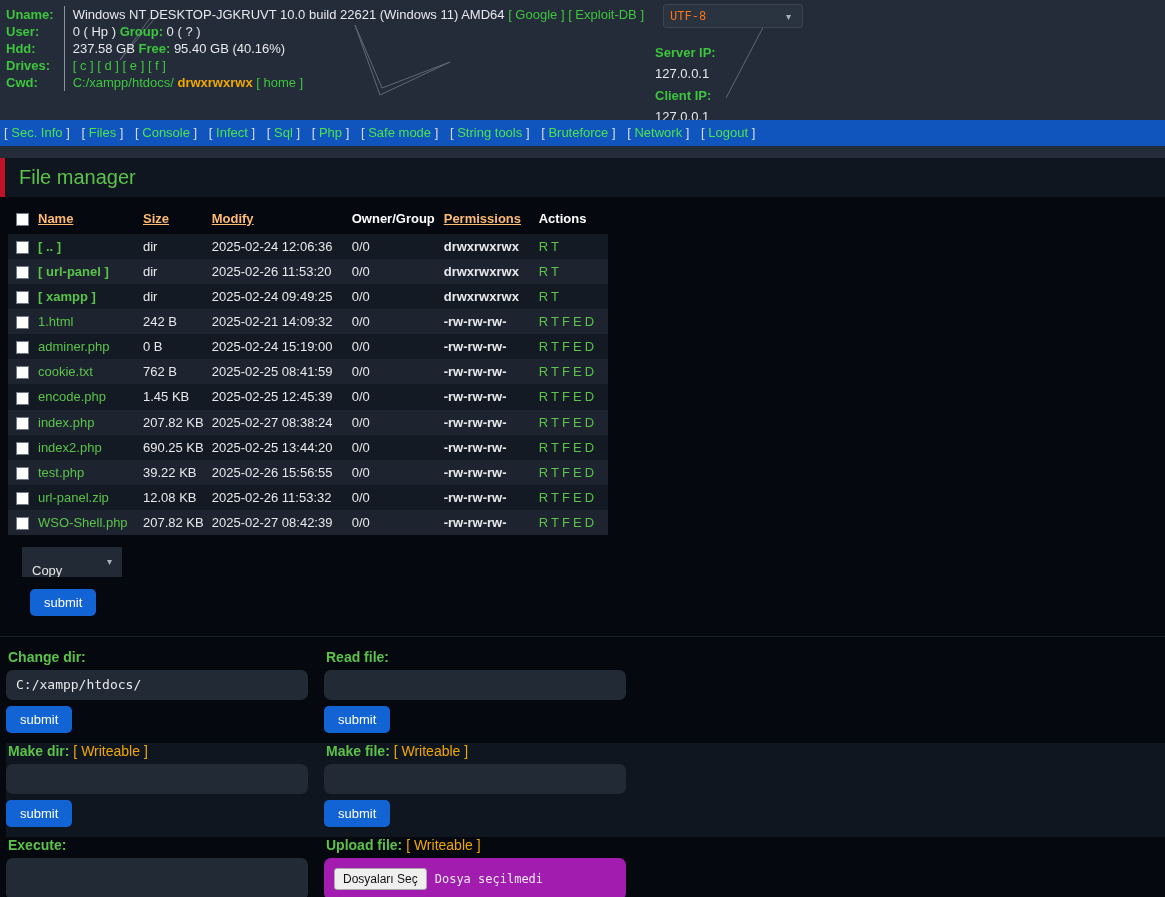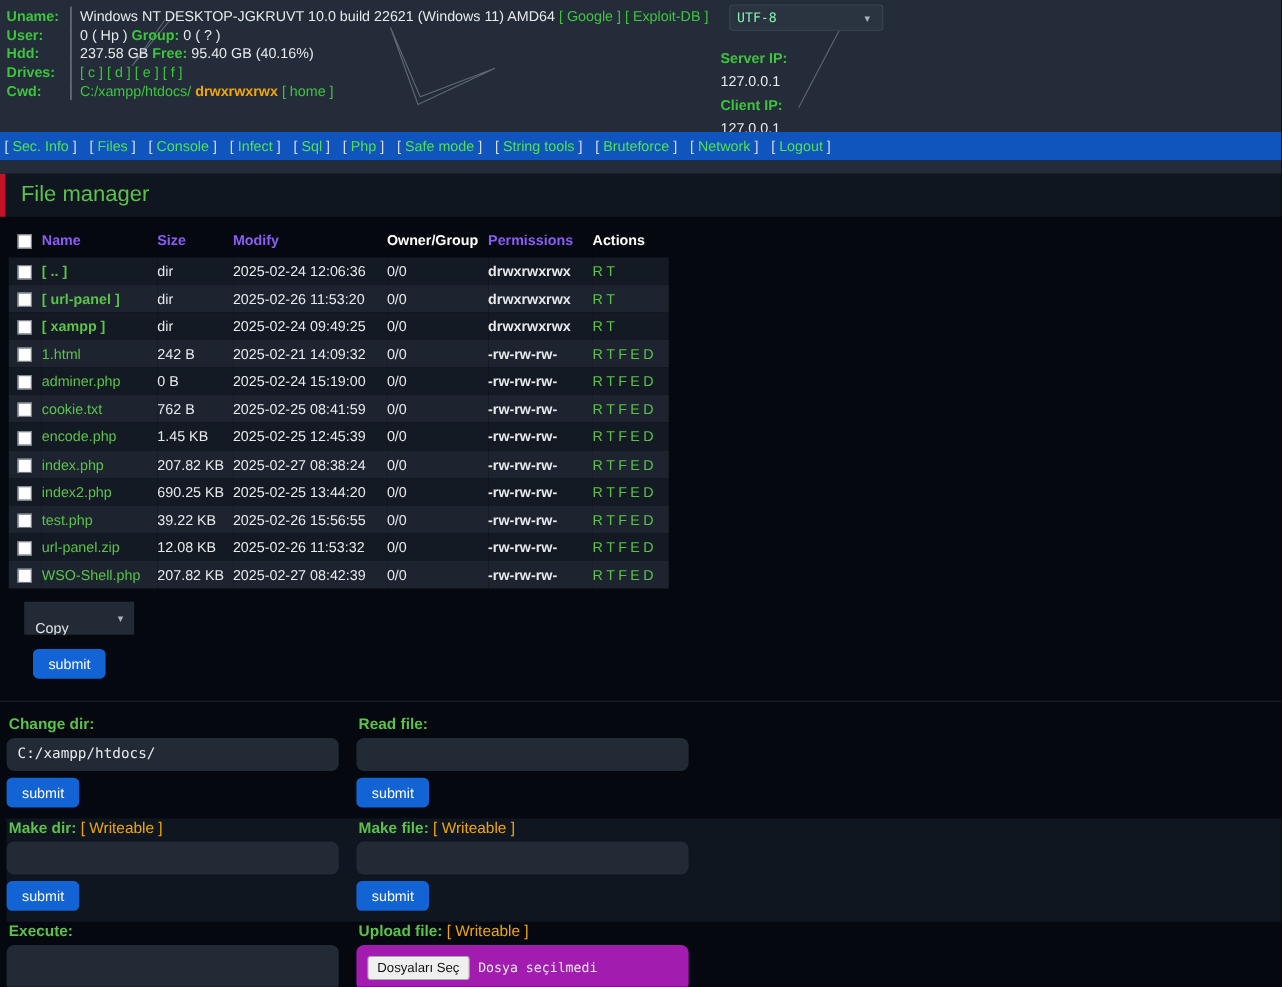--- a/index.html
+++ b/index.html
@@ -39,21 +39,21 @@
   .brack { color: #9aa1ab; }
 
   .right-block {
     position: absolute;
     left: 655px; top: 4px;
     font-size: 13px;
   }
   .enc-select {
     width: 140px; height: 24px;
     background: #2a3340;
-    color: #86efac;
+    color: #f97316;
     border: 1px solid #3a4452;
     border-radius: 3px;
     font-family: "DejaVu Sans Mono", monospace;
     font-size: 12px;
     padding: 0 6px;
     margin-left: 8px;
     appearance: none;
     -webkit-appearance: none;
   }
   .enc-wrap { position: relative; display: inline-block; }
@@ -96,21 +96,21 @@
     font-size: 13px;
     width: 600px;
   }
   table.files th {
     text-align: left;
     padding: 6px 8px 8px 0;
     font-size: 13px;
     font-weight: bold;
     background: #05090f;
   }
-  th.th-green { color: #8b5cf6; }
+  th.th-green { color: #fdba74; text-decoration: underline; }
   th.th-white { color: #ffffff; }
   table.files td {
     padding: 5px 8px 5px 0;
     color: #e7e9ec;
     white-space: nowrap;
   }
   tr.row-a td { background: #141a23; }
   tr.row-b td { background: #1d242f; }
   td.c-check { width: 30px; padding-left: 8px !important; }
   td.c-name  { width: 105px; }

